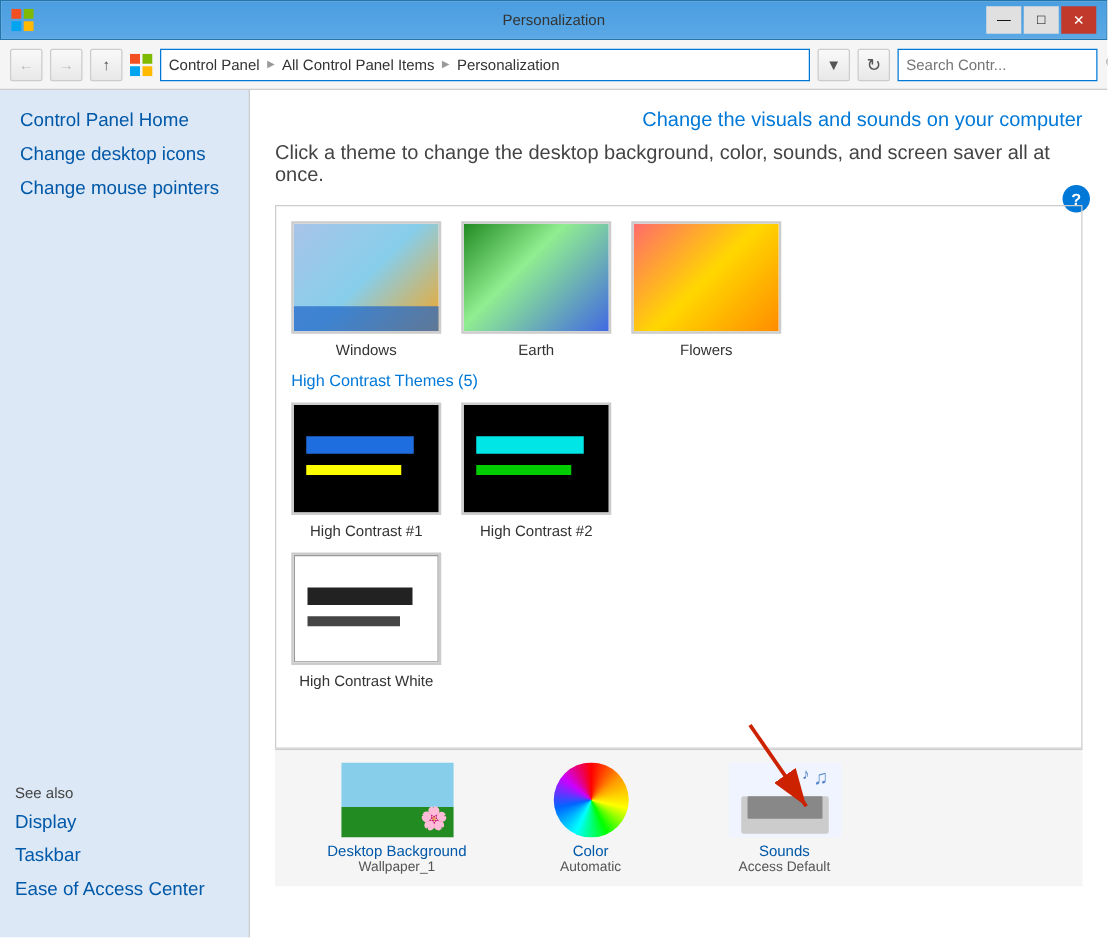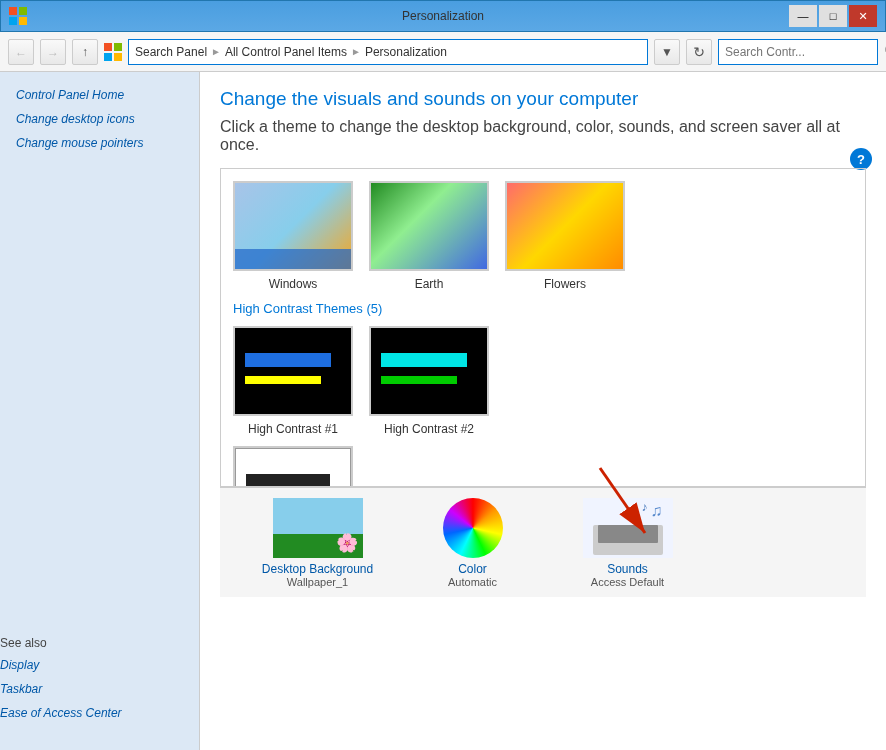--- a/index.html
+++ b/index.html
@@ -126,55 +126,55 @@
       background: #dce8f5;
       padding: 16px 16px;
       border-right: 1px solid #ccc;
       flex-shrink: 0;
     }
     .sidebar-link {
       display: block;
       color: #0058a8;
       text-decoration: none;
       margin-bottom: 10px;
-      font-size: 12px;
-      cursor: pointer;
-      font-style: italic;
+      font-size: 15px;
+      cursor: pointer;
     }
     .sidebar-section-title {
       font-size: 12px;
       color: #444;
       margin-top: 20px;
       margin-bottom: 8px;
     }
 
     
     .content {
       flex: 1;
       background: #fff;
       padding: 16px 20px;
       overflow: hidden;
       position: relative;
     }
     .page-title {
-      font-size: 19px;
+      font-size: 16px;
       color: #0078d7;
       font-weight: normal;
       margin-bottom: 8px;
+      text-align: right;
     }
     .page-desc {
       font-size: 16px;
       color: #444;
       margin-bottom: 14px;
     }
 
     
     .themes-container {
       border: 1px solid #ccc;
-      height: 319px;
+      height: 435px;
       overflow-y: auto;
       overflow-x: hidden;
       padding: 12px;
       position: relative;
     }
     .themes-container::-webkit-scrollbar { width: 16px; }
     .themes-container::-webkit-scrollbar-track { background: #f0f0f0; border-left: 1px solid #ccc; }
     .themes-container::-webkit-scrollbar-thumb { background: #c0c0c0; border: 3px solid #f0f0f0; border-radius: 2px; }
 
     .theme-row {
@@ -400,42 +400,42 @@
   <button class="nav-btn">↑</button>
   <div style="width:18px;height:18px;flex-shrink:0;">
     <svg width="18" height="18" viewBox="0 0 18 18">
       <rect width="8" height="8" fill="#f25022"></rect>
       <rect x="10" width="8" height="8" fill="#7fba00"></rect>
       <rect y="10" width="8" height="8" fill="#00a4ef"></rect>
       <rect x="10" y="10" width="8" height="8" fill="#ffb900"></rect>
     </svg>
   </div>
   <div class="address-path">
-    <span class="path-link">Search Panel</span>
+    <span class="path-link">Control Panel</span>
     <span class="path-separator">►</span>
     <span class="path-link">All Control Panel Items</span>
     <span class="path-separator">►</span>
     <span class="path-link">Personalization</span>
   </div>
   <button class="nav-btn">▼</button>
   <button class="refresh-btn">↻</button>
   <div class="search-box">
     <input type="text" placeholder="Search Contr..." style="">
     <span class="search-icon">🔍</span>
   </div>
 </div>
 
 <div class="main-layout">
 
   <div class="sidebar" style="position:relative;">
     <a class="sidebar-link">Control Panel Home</a>
     <a class="sidebar-link">Change desktop icons</a>
     <a class="sidebar-link">Change mouse pointers</a>
 
-    <div style="position:absolute; bottom:20px; left:0; width:168px;">
+    <div style="position:absolute; bottom:20px; left:12px; width:168px;">
       <div class="sidebar-section-title">See also</div>
       <a class="sidebar-link">Display</a>
       <a class="sidebar-link">Taskbar</a>
       <a class="sidebar-link">Ease of Access Center</a>
     </div>
   </div>
 
   <div class="content">
 
     <div class="help-btn">?</div>

